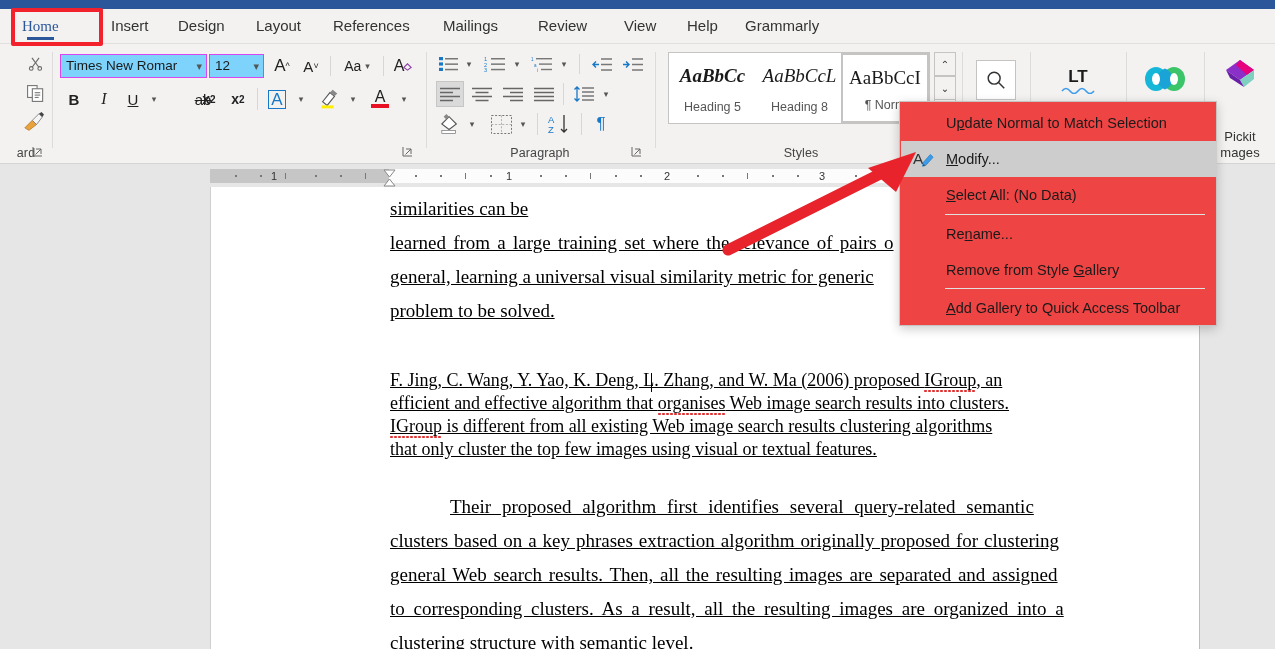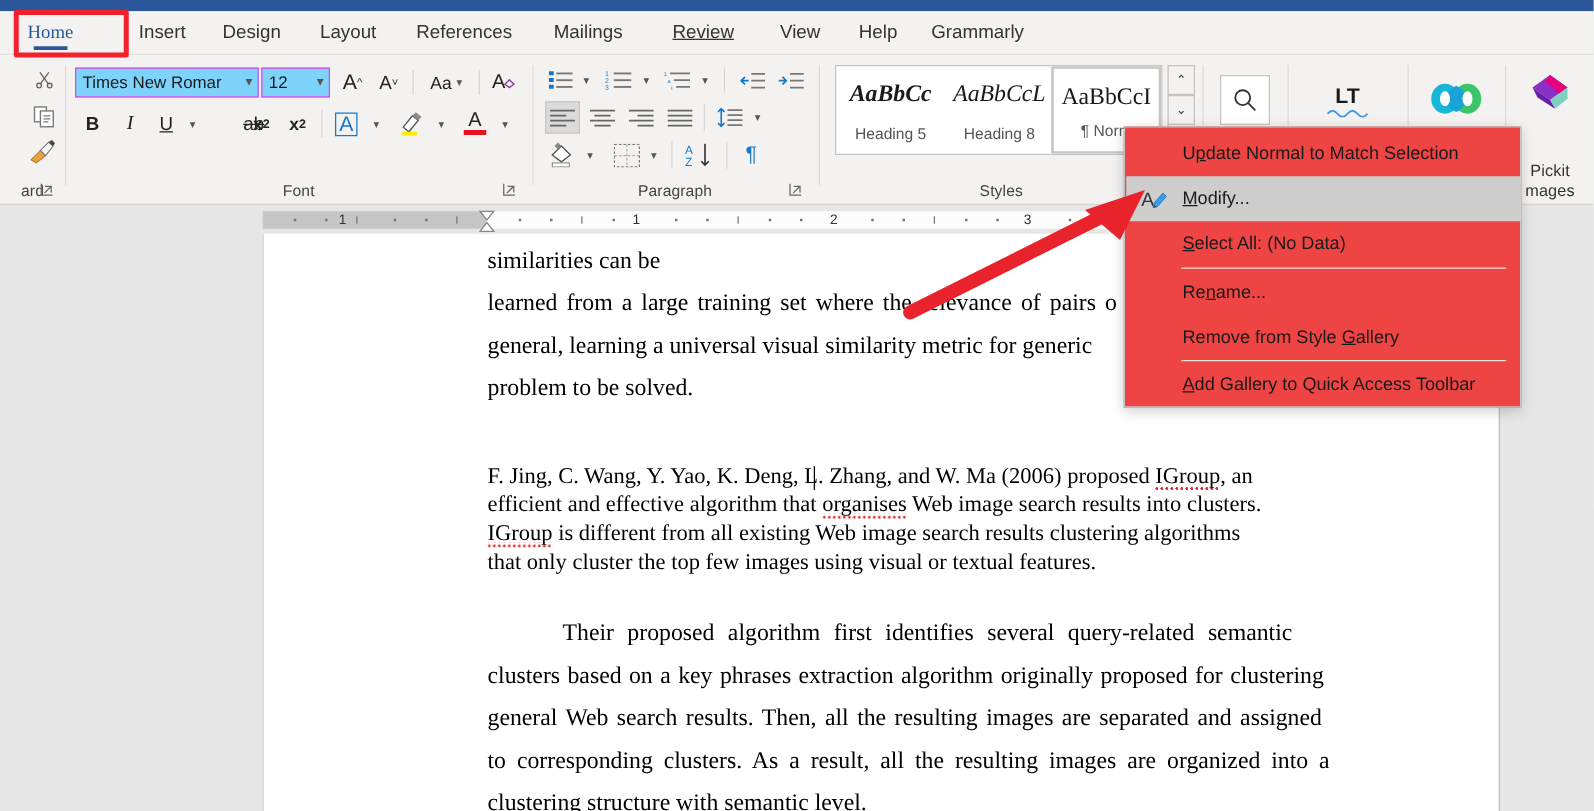--- a/index.html
+++ b/index.html
@@ -92,21 +92,21 @@
     position:absolute; top:0px; height:14px; line-height:14px; font-size:11px;
     color:#333; width:14px; text-align:center;
   }
 
   #canvas { position:absolute; left:0; top:187px; width:1275px; height:462px; background:#e6e6e6; }
   #page {
     position:absolute; left:210px; top:0px; width:990px; height:462px;
     background:#fff; border-left:1px solid #d0d0d0; border-right:1px solid #bdbdbd;
   }
   .para {
-    position:absolute; font-family:"Liberation Serif", serif; color:#000;
+    position:absolute; font-family:"Liberation Serif", serif; color:#000;text-decoration:underline;
   }
   .l-loose { font-size:19px; line-height:34px; }
   .l-tight { font-size:18px; line-height:23px; }
   .l-just { font-size:19px; line-height:34px; text-align:justify; }
   .sq {
     background-image:radial-gradient(circle at 1.5px 3px, #e03131 1.1px, transparent 1.2px);
     background-size:4px 4px; background-repeat:repeat-x; background-position:0 100%;
     padding-bottom:2px;
   }
   #caret { position:absolute; width:1px; background:#000; }
@@ -139,21 +139,21 @@
 
 <div id="titlebar"></div>
 
 <div id="tabbar">
   <div class="tab sel" style="left:11px;font-family:Liberation Serif, serif;"><span>Home</span><span class="uline"></span></div>
   <div class="tab" style="left:100px;"><span>Insert</span></div>
   <div class="tab" style="left:167px;"><span>Design</span></div>
   <div class="tab" style="left:245px;"><span>Layout</span></div>
   <div class="tab" style="left:322px;"><span>References</span></div>
   <div class="tab" style="left:432px;"><span>Mailings</span></div>
-  <div class="tab" style="left:527px;text-decoration:underline;"><span>Review</span></div>
+  <div class="tab" style="left:527px;"><span>Review</span></div>
   <div class="tab" style="left:613px;"><span>View</span></div>
   <div class="tab" style="left:676px;"><span>Help</span></div>
   <div class="tab" style="left:734px;"><span>Grammarly</span></div>
 </div>
 
 <div id="ribbon">
 
   <div class="group" style="left:0px; width:52px;">
     <div class="ibtn" style="left:22px; top:6px; width:26px; height:26px;">
       <svg width="17" height="17" viewBox="0 0 24 24" fill="none" stroke="#666" stroke-width="1.5">
@@ -236,21 +236,20 @@
         <span class="chev">▾</span>
       </div>
     <div class="ibtn" style="left:313px; top:40px; width:28px; height:28px; font-size:16px; flex-direction:column;">
       <span style="line-height:15px;">A</span>
         <span style="display:block; width:18px; height:4px; background:#e81123;"></span>
     </div>
     <div class="ibtn" style="left:343px; top:42px; width:16px; height:26px;">
         <span class="chev">▾</span>
       </div>
 
-    <div class="grplabel">Font</div>
     <div class="dlg" style="right:9px;">
       <svg width="12" height="12" viewBox="0 0 12 12" stroke="#666" fill="none" stroke-width="1">
           <path d="M1 1 L1 10 L10 10"></path>
           <path d="M4 3 L9 3 L9 8"></path>
           <path d="M9 3 L3.5 8.5"></path>
         </svg>
     </div>
   </div>
   <div class="grpdiv" style="left:426px;"></div>
 

